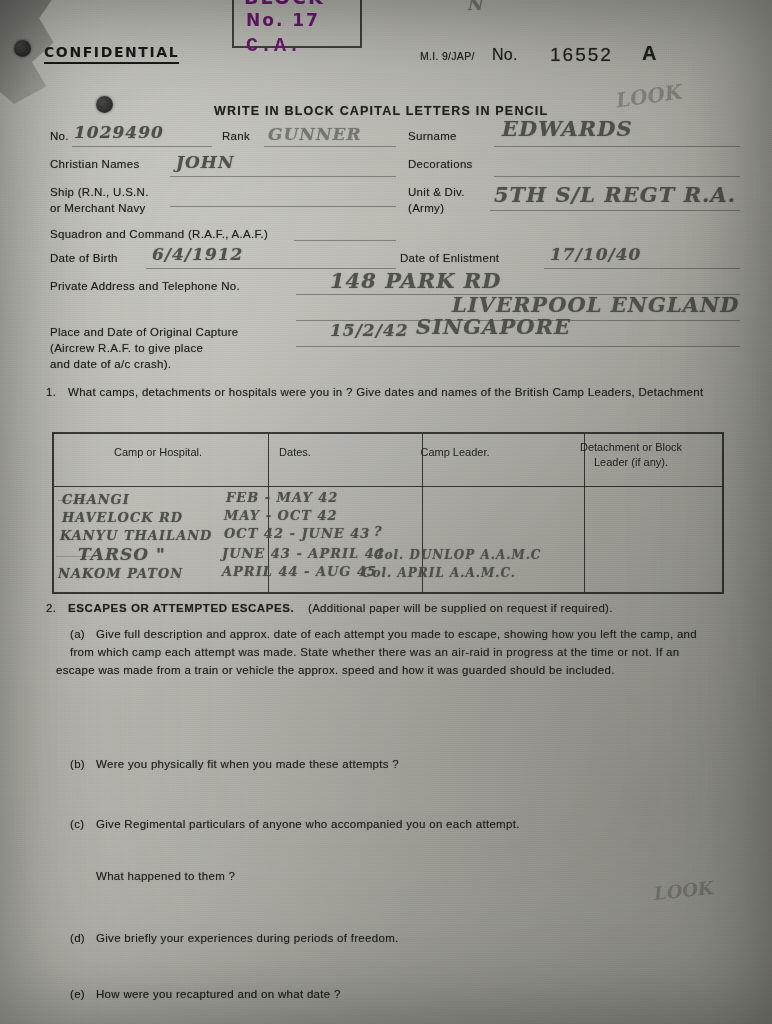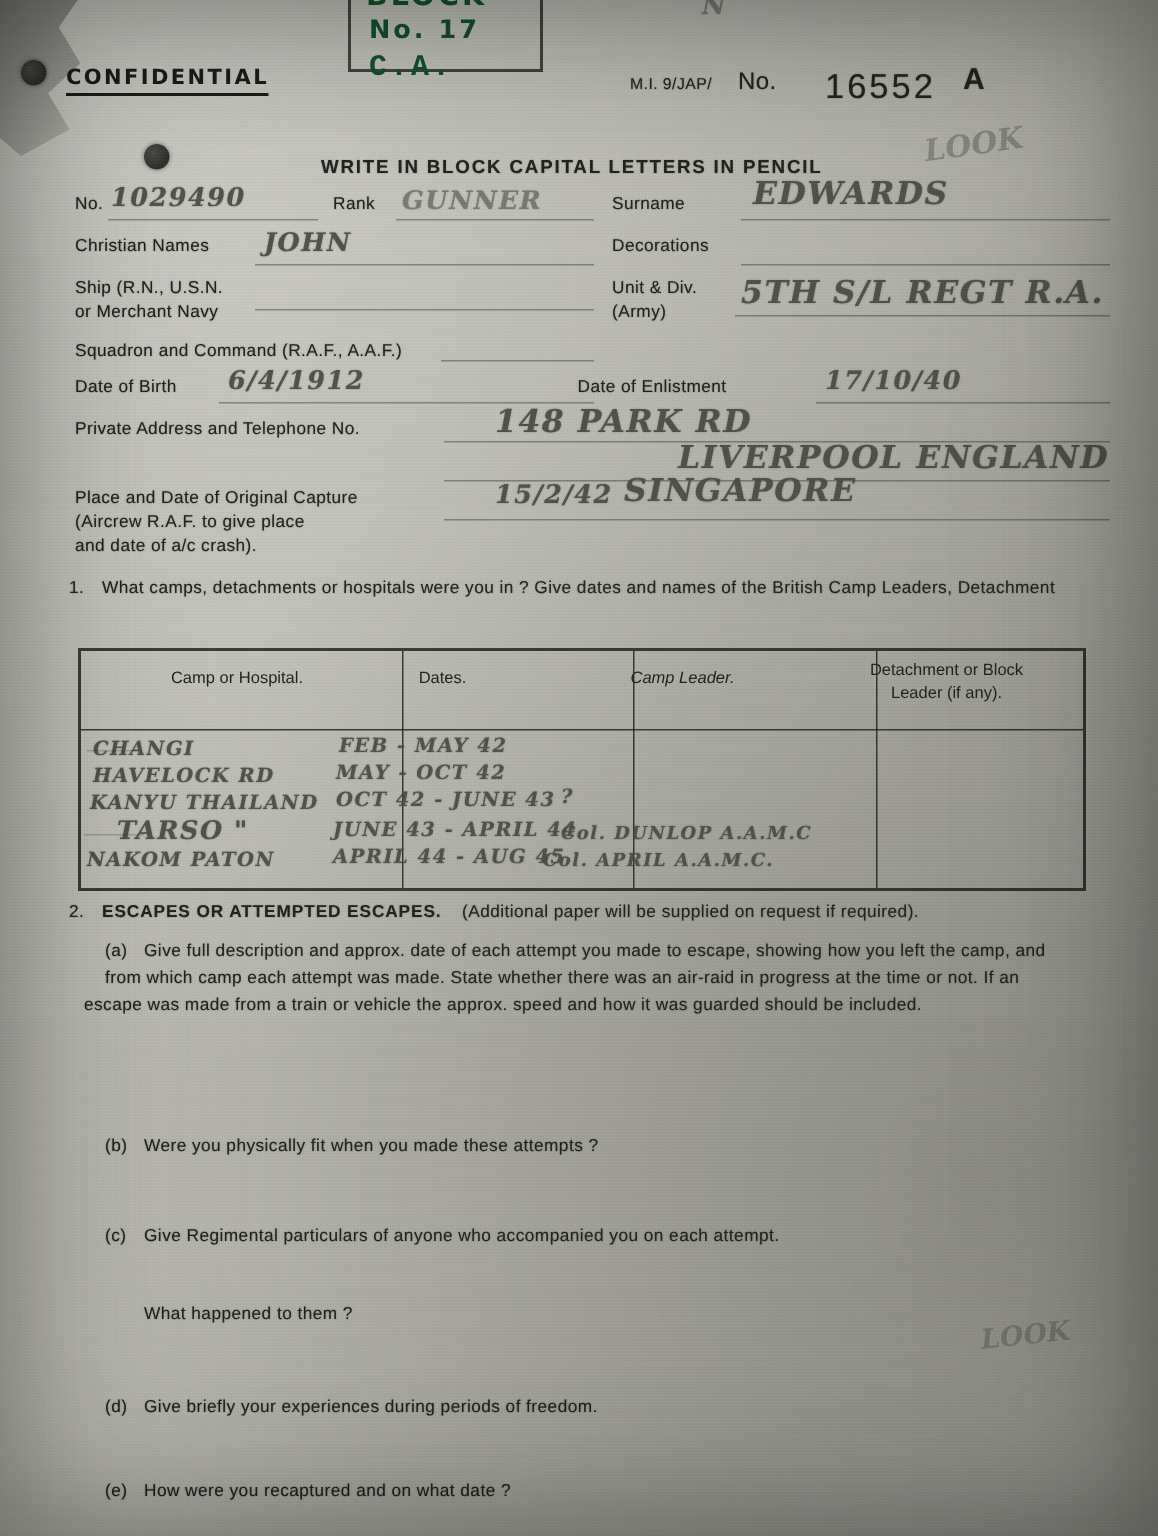--- a/index.html
+++ b/index.html
@@ -93,21 +93,21 @@
   }
 
   
   .stamp-box {
     position: absolute;
     border: 2px solid rgba(25,25,22,.75);
     color: #23231f;
   }
   .stamp-txt {
     position: absolute;
-    color: #14532d;
+    color: #701a75;
     font-family: "DejaVu Sans", sans-serif;
     font-weight: bold;
     white-space: nowrap;
   }
   .confidential {
     position: absolute;
     font-family: "DejaVu Sans", sans-serif;
     font-weight: bold;
     font-size: 14px;
     letter-spacing: 1.6px;
@@ -162,21 +162,21 @@
   <div class="stamp-txt" style="left:244px; top:-14px; font-size:19px; letter-spacing:2px;">BLOCK</div>
   <div class="stamp-txt" style="left:246px; top:10px; font-size:17px; letter-spacing:2px;">No. 17</div>
   <div class="stamp-txt" style="left:246px; top:34px; font-size:20px; letter-spacing:2px;font-family:Liberation Mono, monospace;">C.A.</div>
 
   <div class="hw md" style="left:468px; top:-6px; opacity:.55;">N</div>
 
   <div class="confidential" style="left:44px; top:44px;">CONFIDENTIAL</div>
 
   <div class="pr sm" style="left:420px; top:50px;">M.I. 9/JAP/</div>
   <div class="pr" style="left:492px; top:46px; font-size:16px;">No.</div>
-  <div class="pr" style="left:550px; top:44px; font-size:23px; letter-spacing:2px;text-align:right;">16552</div>
+  <div class="pr" style="left:550px; top:44px; font-size:19px; letter-spacing:2px;text-align:right;">16552</div>
   <div class="pr bold" style="left:642px; top:42px; font-size:20px;">A</div>
 
   <div class="pr wide bold" style="left:214px; top:104px; font-size:12.5px;">WRITE IN BLOCK CAPITAL LETTERS IN PENCIL</div>
 
   <div class="pr" style="left:50px; top:130px;">No.</div>
   <div class="hw md" style="left:74px; top:122px;">1029490</div>
   <div class="rule" style="left:72px; top:146px; width:140px;"></div>
 
   <div class="pr" style="left:222px; top:130px;">Rank</div>
   <div class="hw md" style="left:268px; top:124px; opacity:.6;">GUNNER</div>
@@ -203,21 +203,21 @@
   <div class="hw lg" style="left:494px; top:182px;">5TH S/L REGT R.A.</div>
   <div class="rule" style="left:490px; top:210px; width:250px;"></div>
 
   <div class="pr" style="left:50px; top:228px;">Squadron and Command (R.A.F., A.A.F.)</div>
   <div class="rule" style="left:294px; top:240px; width:102px;"></div>
 
   <div class="pr" style="left:50px; top:252px;">Date of Birth</div>
   <div class="hw md" style="left:152px; top:244px;">6/4/1912</div>
   <div class="rule" style="left:146px; top:268px; width:250px;"></div>
 
-  <div class="pr" style="left:385px; top:252px;text-align:right;">Date of Enlistment</div>
+  <div class="pr" style="left:400px; top:252px;text-align:right;">Date of Enlistment</div>
   <div class="hw md" style="left:550px; top:244px;">17/10/40</div>
   <div class="rule" style="left:544px; top:268px; width:196px;"></div>
 
   <div class="pr" style="left:50px; top:280px;">Private Address and Telephone No.</div>
   <div class="hw lg" style="left:330px; top:268px;">148 PARK RD</div>
   <div class="rule" style="left:296px; top:294px; width:444px;"></div>
   <div class="hw lg" style="left:452px; top:292px;">LIVERPOOL ENGLAND</div>
   <div class="rule" style="left:296px; top:320px; width:444px;"></div>
 
   <div class="pr" style="left:50px; top:326px;">Place and Date of Original Capture</div>
@@ -232,21 +232,21 @@
 
   <div class="tbl" style="left:52px; top:432px; width:668px; height:158px;">
     <div class="hline" style="top:52px;"></div>
     <div class="vline" style="left:214px;"></div>
     <div class="vline" style="left:368px;"></div>
     <div class="vline" style="left:530px;"></div>
   </div>
 
   <div class="th" style="left:70px; top:446px; width:176px;">Camp or Hospital.</div>
   <div class="th" style="left:222px; top:446px; width:146px;">Dates.</div>
-  <div class="th" style="left:382px; top:446px; width:146px;font-style:italic;">Camp Leader.</div>
+  <div class="th" style="left:382px; top:446px; width:146px;">Camp Leader.</div>
   <div class="th" style="left:556px; top:440px; width:150px; white-space:pre-line; line-height:15px;">Detachment or Block
 Leader (if any).</div>
 
   <div class="hw sm" style="left:62px; top:492px;">CHANGI</div>
   <div class="hw sm" style="left:226px; top:490px;">FEB - MAY 42</div>
 
   <div class="hw sm" style="left:62px; top:510px;">HAVELOCK RD</div>
   <div class="hw sm" style="left:224px; top:508px;">MAY - OCT 42</div>
 
   <div class="hw sm" style="left:60px; top:528px;">KANYU THAILAND</div>

